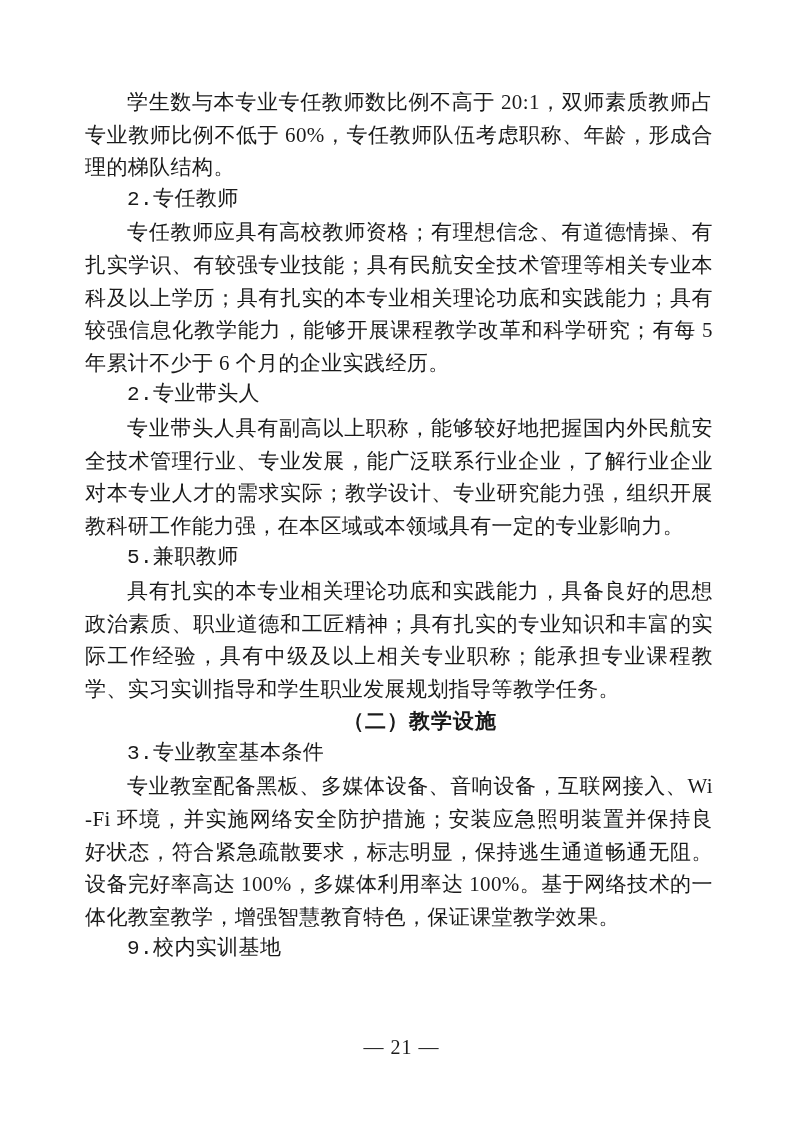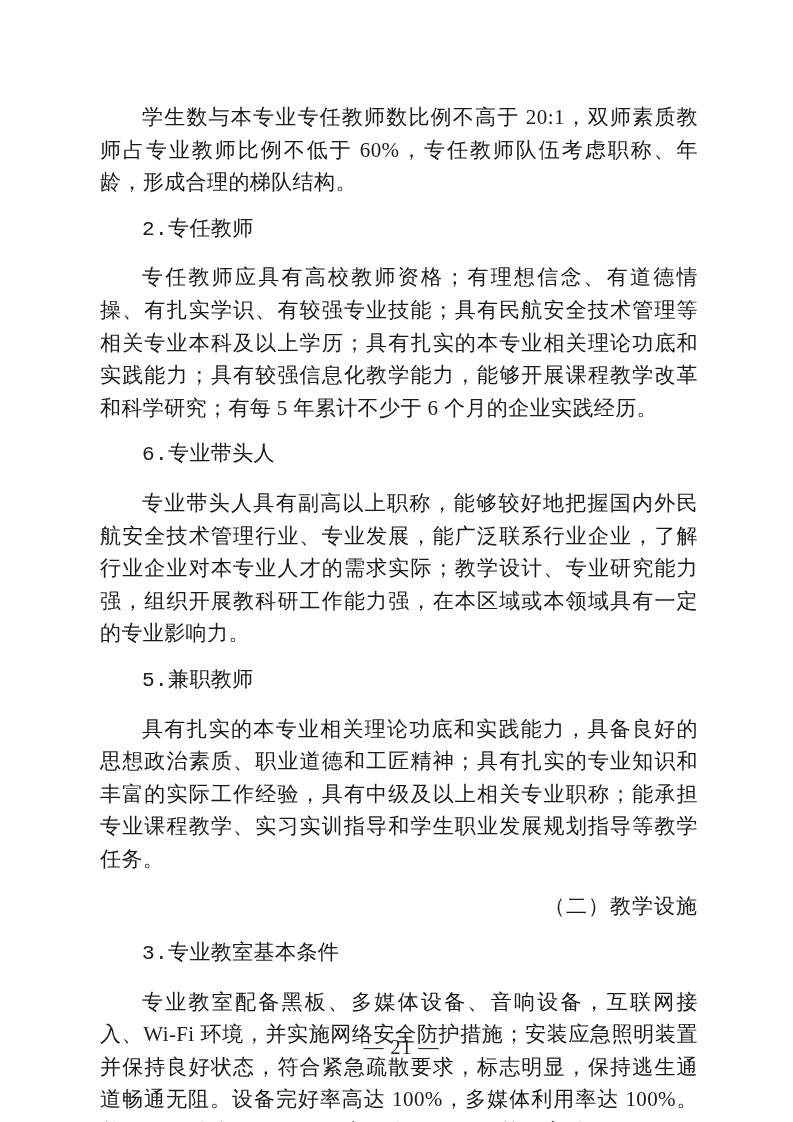--- a/index.html
+++ b/index.html
@@ -23,36 +23,36 @@
     height: 1122px;
     background: #ffffff;
   }
   .content {
     position: absolute;
     left: 85px;
     top: 86px;
     width: 628px;
   }
   .para {
-    margin: 15px;
+    margin: 0;
     padding: 0;
     font-size: 21px;
     line-height: 32.6px;
     text-align: justify;
     text-indent: 2em;
     letter-spacing: 0.4px;
     word-break: break-all;
   }
   .para.subhead {
     text-align: left;
     font-family: Liberation Mono, monospace;
   }
   .para.heading {
-    text-align: right;
-    font-weight: normal;
+    text-align: center;
+    font-weight: bold;
     font-family: "Liberation Sans", "DejaVu Sans", sans-serif;
     letter-spacing: 1px;
   }
   .footer {
     position: absolute;
     left: 5px;
     top: 1036px;
     width: 793px;
     text-align: center;
     font-size: 20px;
@@ -61,21 +61,21 @@
   }
 </style>
 </head>
 <body>
 
 <div class="page">
   <div class="content">
       <p class="para body">学生数与本专业专任教师数比例不高于 20:1，双师素质教师占专业教师比例不低于 60%，专任教师队伍考虑职称、年龄，形成合理的梯队结构。</p>
       <p class="para subhead">2.专任教师</p>
       <p class="para body">专任教师应具有高校教师资格；有理想信念、有道德情操、有扎实学识、有较强专业技能；具有民航安全技术管理等相关专业本科及以上学历；具有扎实的本专业相关理论功底和实践能力；具有较强信息化教学能力，能够开展课程教学改革和科学研究；有每 5 年累计不少于 6 个月的企业实践经历。</p>
-      <p class="para subhead">6.专业带头人</p>
+      <p class="para subhead">2.专业带头人</p>
       <p class="para body">专业带头人具有副高以上职称，能够较好地把握国内外民航安全技术管理行业、专业发展，能广泛联系行业企业，了解行业企业对本专业人才的需求实际；教学设计、专业研究能力强，组织开展教科研工作能力强，在本区域或本领域具有一定的专业影响力。</p>
       <p class="para subhead">5.兼职教师</p>
       <p class="para body">具有扎实的本专业相关理论功底和实践能力，具备良好的思想政治素质、职业道德和工匠精神；具有扎实的专业知识和丰富的实际工作经验，具有中级及以上相关专业职称；能承担专业课程教学、实习实训指导和学生职业发展规划指导等教学任务。</p>
       <p class="para heading">（二）教学设施</p>
       <p class="para subhead">3.专业教室基本条件</p>
       <p class="para body">专业教室配备黑板、多媒体设备、音响设备，互联网接入、Wi-Fi 环境，并实施网络安全防护措施；安装应急照明装置并保持良好状态，符合紧急疏散要求，标志明显，保持逃生通道畅通无阻。设备完好率高达 100%，多媒体利用率达 100%。基于网络技术的一体化教室教学，增强智慧教育特色，保证课堂教学效果。</p>
       <p class="para subhead">9.校内实训基地</p>
     </div>
   <div class="footer">— 21 —</div>
 </div>

